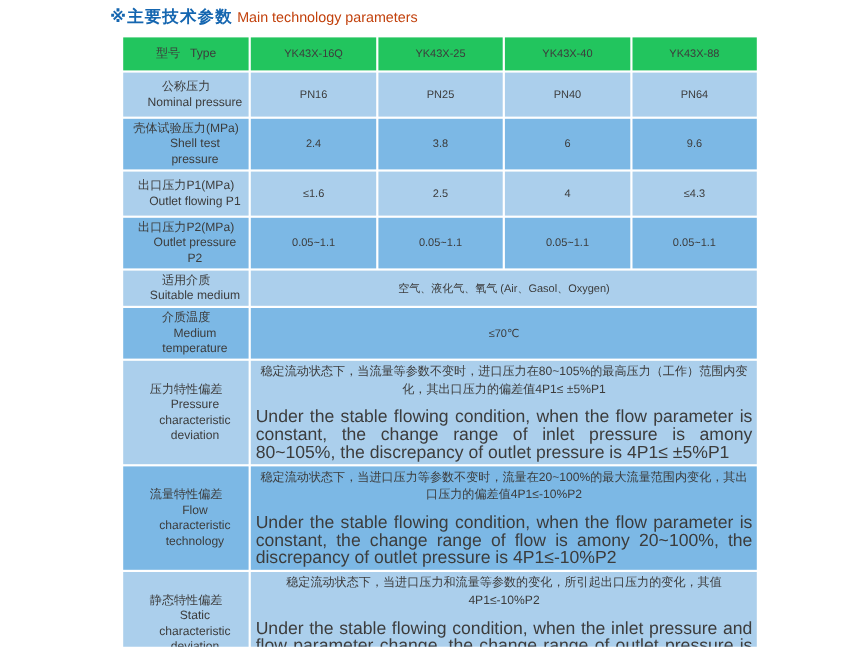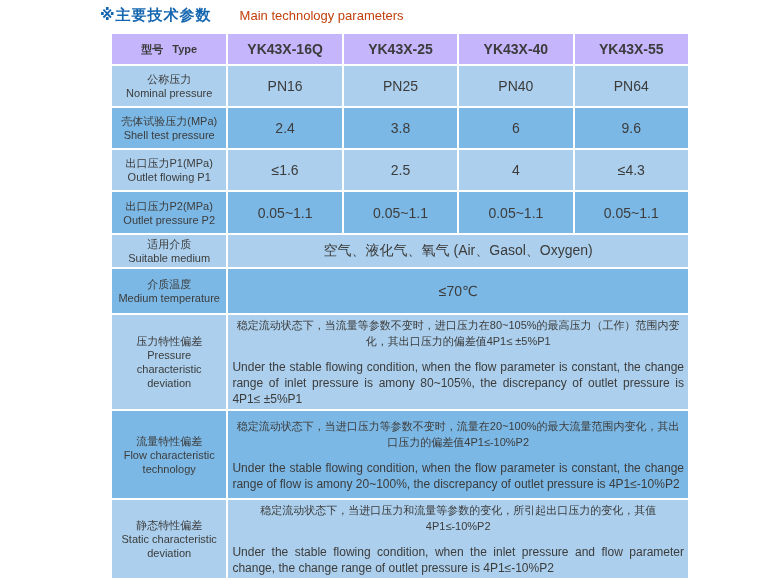--- a/index.html
+++ b/index.html
@@ -6,56 +6,56 @@
   body{
     width:778px;height:588px;background:#ffffff;overflow:hidden;
     font-family:"Liberation Sans","DejaVu Sans",sans-serif;
     -webkit-font-smoothing:antialiased;
   }
   .page{position:relative;width:778px;height:588px;}
 
   
   .title-row{
     position:absolute;left:100px;top:6px;
-    display:flex;align-items:baseline;gap:28px;white-space:nowrap;
+    display:flex;align-items:baseline;gap:4px;white-space:nowrap;
   }
   .title-cn{font-size:15px;font-weight:bold;color:#1566b0;letter-spacing:1px;}
   .title-en{font-size:13px;color:#c2410c;}
 
   
   table.spec{
     position:absolute;left:110px;top:32px;
     border-collapse:separate;border-spacing:2px;
     table-layout:fixed;width:580px;
     font-size:11px;color:#3c3c3c;
   }
   table.spec td{
     text-align:center;vertical-align:middle;
     padding:2px 4px;overflow:hidden;
   }
   col.c-label{width:114px;}
   col.c-val{width:113px;}
 
-  .bg-header{background:#c4b5fd;font-weight:bold;}
+  .bg-header{background:#22c55e;}
   .bg-medium{background:#7cb8e5;}
   .bg-light{background:#abcfec;}
 
   .label-cn{display:block;font-size:11px;line-height:14px;}
-  .label-en{display:block;font-size:11px;line-height:14px;}
+  .label-en{display:block;font-size:11px;line-height:14px;margin-left:16px;}
   .inline-label .label-cn,.inline-label .label-en{display:inline;}
   .inline-label .label-en{margin-left:6px;}
 
   td.para-cell{
     text-align:left;vertical-align:middle;
     padding:8px 14px;
   }
   .para-cn{margin:0 0 4px 0;font-size:11px;line-height:16px;}
-  .para-en{margin:10px 0 0 0;font-size:12px;line-height:16px;text-align:justify;}
+  .para-en{margin:10px 0 0 0;font-size:16px;line-height:16px;text-align:justify;}
 
-  .val{font-size:14px;}
+  .val{font-size:10px;}
 </style>
 </head>
 <body>
 
 <div class="page">
 
   <div class="title-row">
     <span class="title-cn">※主要技术参数</span>
     <span class="title-en">Main technology parameters</span>
   </div>
@@ -71,21 +71,21 @@
 
     <tbody>
         <tr style="height:30px;">
       <td class="bg-header inline-label">
         <span class="label-cn">型号</span>
         <span class="label-en">Type</span>
       </td>
       <td class="bg-header val">YK43X-16Q</td>
       <td class="bg-header val">YK43X-25</td>
       <td class="bg-header val">YK43X-40</td>
-      <td class="bg-header val">YK43X-55</td>
+      <td class="bg-header val">YK43X-88</td>
     </tr>
 
     <tr style="height:40px;">
       <td class="bg-light">
         <span class="label-cn">公称压力</span>
         <span class="label-en">Nominal pressure</span>
       </td>
       <td class="bg-light val">PN16</td>
       <td class="bg-light val">PN25</td>
       <td class="bg-light val">PN40</td>

